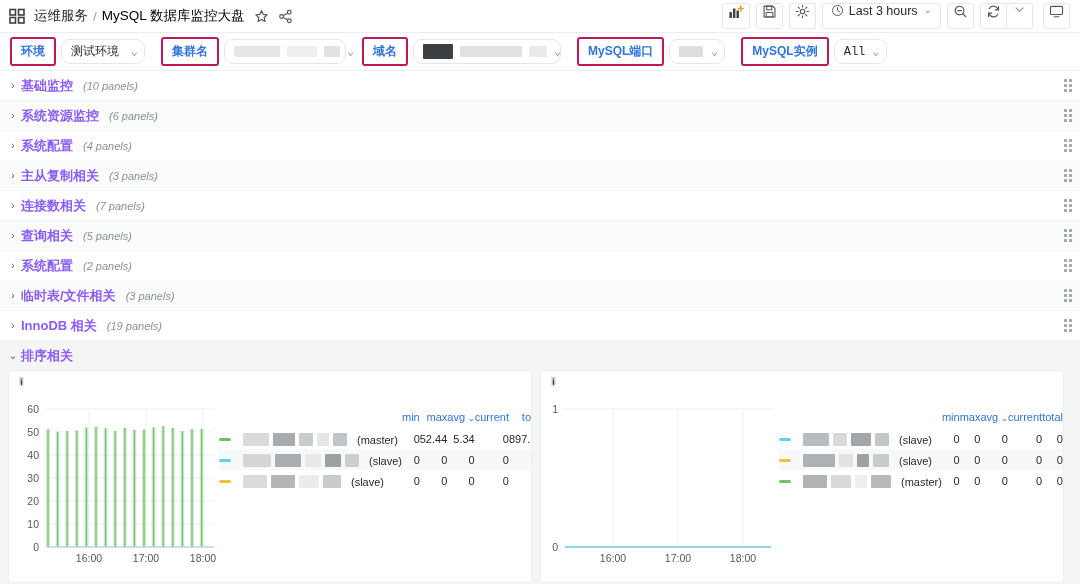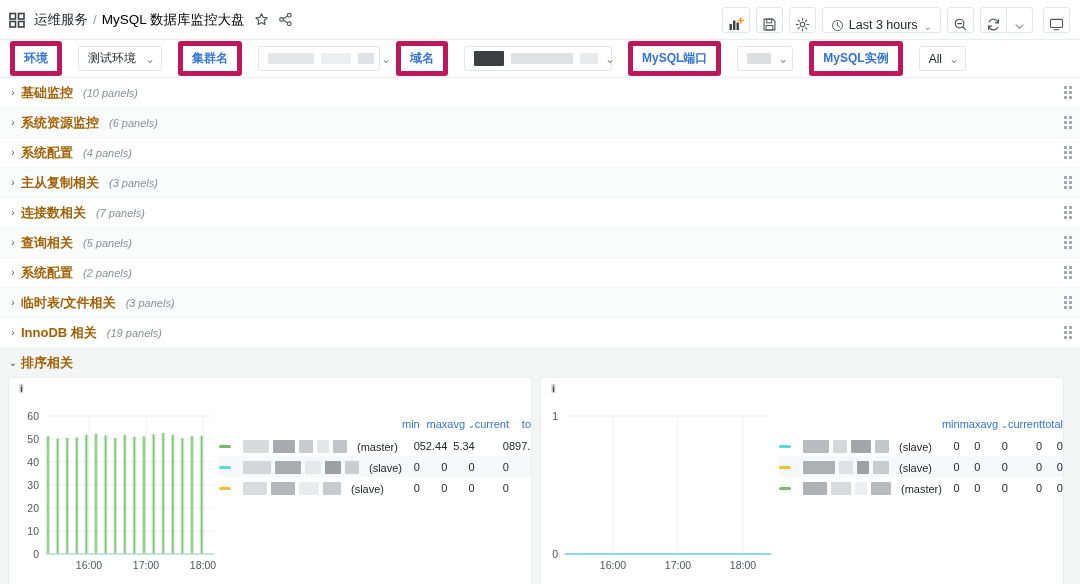--- a/index.html
+++ b/index.html
@@ -5,74 +5,74 @@
   html,body{margin:0;padding:0;}
   body{
     width:1080px;height:584px;overflow:hidden;
     background:#F4F5F5;
     font-family:"Liberation Sans","DejaVu Sans",sans-serif;
     font-size:12px;color:#464c54;
     -webkit-font-smoothing:antialiased;
   }
   
   .topnav{
-    height:40px;background:#ffffff;border-bottom:1px solid #e9edf2;
+    height:33px;background:#ffffff;border-bottom:1px solid #e9edf2;
     display:flex;align-items:center;padding:0 10px 0 8px;box-sizing:border-box;
   }
   .brand-icon{width:18px;height:18px;margin-right:8px;flex:0 0 auto;display:block;}
   .crumbs{display:flex;align-items:center;font-size:13.5px;color:#24292e;}
   .crumb-root{font-weight:400;color:#24292e;}
   .crumb-sep{margin:0 5px;color:#9aa0a6;}
   .crumb-title{color:#000000;}
   .crumb-ico{margin-left:9px;width:15px;height:15px;display:block;}
   .spacer{flex:1 1 auto;}
   .tbtn{
     height:26px;min-width:26px;border:1px solid #e3e6ea;border-radius:3px;background:#fff;
-    display:inline-flex;align-items:flex-end;justify-content:center;margin-left:6px;
+    display:inline-flex;align-items:flex-start;justify-content:center;margin-left:6px;
     padding:0 5px;box-sizing:border-box;cursor:pointer;
   }
   .tbtn svg{display:block;}
   .timepick{padding:0 8px;font-size:12.5px;color:#24292e;}
   .timepick .tl{margin:0 6px 0 5px;}
   .grp{display:inline-flex;align-items:center;margin-left:6px;}
   .grp .tbtn{margin-left:0;}
   .grp .tbtn.l{border-top-right-radius:0;border-bottom-right-radius:0;}
   .grp .tbtn.r{border-top-left-radius:0;border-bottom-left-radius:0;border-left:none;}
 
   
   .varbar{
     height:38px;background:#fff;border-bottom:1px solid #eceff3;
     display:flex;align-items:center;padding:0 10px;box-sizing:border-box;
   }
   .vgroup{display:flex;align-items:center;margin-right:16px;}
   .vlabel{
     height:25px;display:inline-flex;align-items:center;padding:0 9px;
-    border:5px solid #be185d;border-radius:3px;background:#fff;
+    border:2px solid #be185d;border-radius:3px;background:#fff;
     color:#3274d9;font-size:12px;font-weight:700;white-space:nowrap;
   }
   .vsel{
-    height:25px;margin-left:16px;border:1px solid #e3e6ea;border-radius:3px;background:#fff;
+    height:25px;margin-left:5px;border:1px solid #e3e6ea;border-radius:9px;background:#fff;
     display:inline-flex;align-items:center;padding:0 6px 0 9px;box-sizing:border-box;
-    color:#24292e;font-size:12px;cursor:pointer;
+    color:#24292e;font-size:12px;cursor:pointer;font-family:Liberation Mono, monospace;
   }
   .vsel .cv{flex:1 1 auto;white-space:nowrap;}
   .vsel .chev{margin-left:7px;color:#8e949b;flex:0 0 auto;}
   .blur{display:inline-block;height:11px;border-radius:1px;}
   .blurwrap{display:flex;align-items:center;gap:7px;flex:1 1 auto;}
 
   
   .rows{padding:0;}
   .row{
     height:30px;background:#fff;border-bottom:1px solid #f4f5f5;
     display:flex;align-items:center;padding:0 8px 0 7px;box-sizing:border-box;
     position:relative;cursor:pointer;
   }
   .row.alt{background:#fafbfb;}
   .rchev{width:12px;color:#52575c;font-size:10px;flex:0 0 auto;text-align:center;}
-  .rtitle{font-size:13px;font-weight:700;color:#a16207;margin-left:2px;}
+  .rtitle{font-size:13px;font-weight:700;color:#8b5cf6;margin-left:2px;}
   .rcount{font-size:11px;font-style:italic;color:#8a9199;margin-left:10px;}
   .rdrag{margin-left:auto;display:grid;grid-template-columns:repeat(2,3px);
     grid-template-rows:repeat(3,3px);gap:2px;opacity:.62;}
   .rdrag i{display:block;width:3px;height:3px;background:#6d757d;border-radius:.5px;}
 
   
   .panelrow{display:flex;gap:8px;padding:0 8px;box-sizing:border-box;}
   .panel{
     background:#fff;border:1px solid #eceef0;border-radius:3px;
     width:524px;height:213px;position:relative;box-sizing:border-box;

